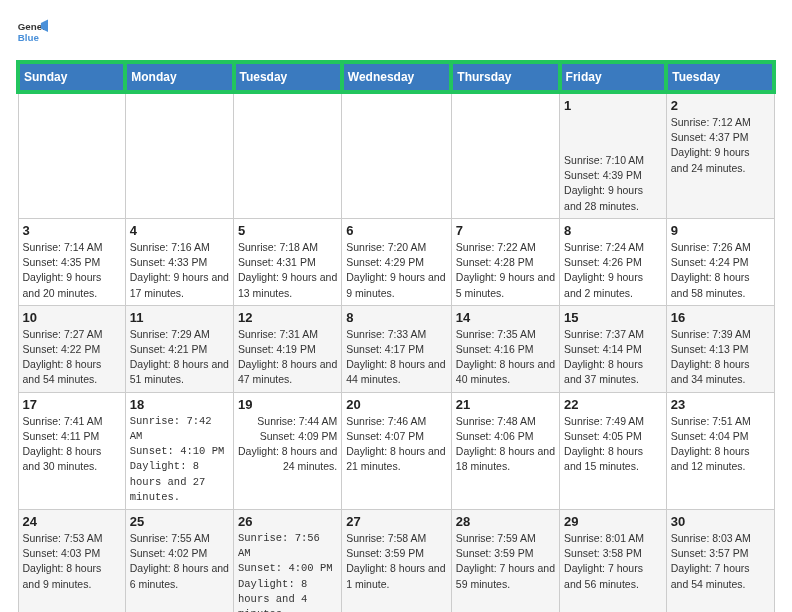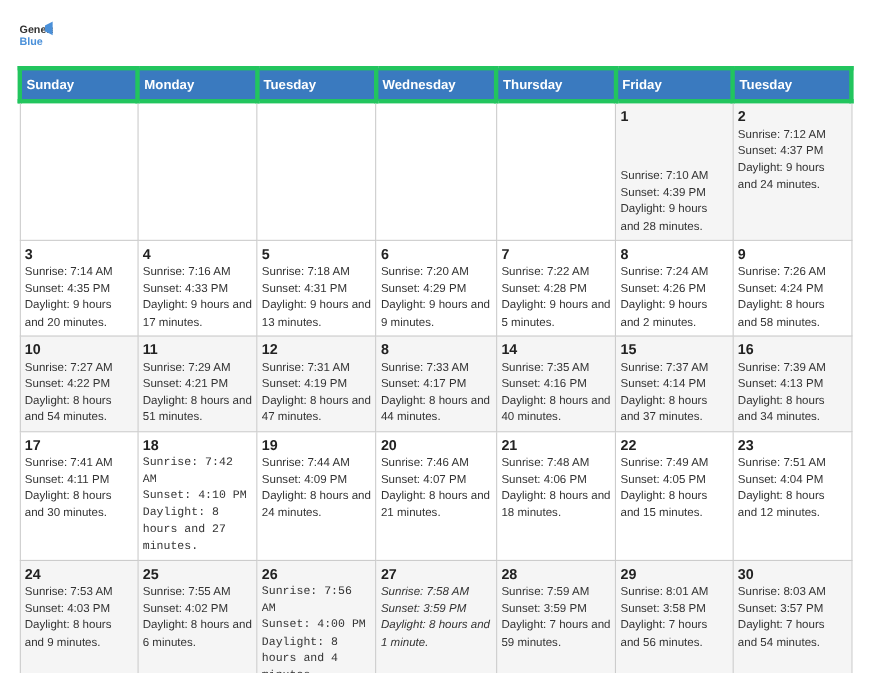--- a/index.html
+++ b/index.html
@@ -223,21 +223,21 @@
 Daylight: 8 hours and 30 minutes.</div>
         </td>
         <td>
           <span class="day-num">18</span>
           <div class="day-info" style="white-space: pre-line; font-family: Liberation Mono, monospace;">Sunrise: 7:42 AM
 Sunset: 4:10 PM
 Daylight: 8 hours and 27 minutes.</div>
         </td>
         <td>
           <span class="day-num">19</span>
-          <div class="day-info" style="white-space: pre-line;">Sunrise: 7:44 AM
+          <div class="day-info" style="white-space: pre-line; text-align: right;">Sunrise: 7:44 AM
 Sunset: 4:09 PM
 Daylight: 8 hours and 24 minutes.</div>
         </td>
         <td>
           <span class="day-num">20</span>
           <div class="day-info" style="white-space: pre-line;">Sunrise: 7:46 AM
 Sunset: 4:07 PM
 Daylight: 8 hours and 21 minutes.</div>
         </td>
         <td>
@@ -273,21 +273,21 @@
 Daylight: 8 hours and 6 minutes.</div>
         </td>
         <td>
           <span class="day-num">26</span>
           <div class="day-info" style="white-space: pre-line; font-family: Liberation Mono, monospace;">Sunrise: 7:56 AM
 Sunset: 4:00 PM
 Daylight: 8 hours and 4 minutes.</div>
         </td>
         <td>
           <span class="day-num">27</span>
-          <div class="day-info" style="white-space: pre-line; font-style: italic;">Sunrise: 7:58 AM
+          <div class="day-info" style="white-space: pre-line;">Sunrise: 7:58 AM
 Sunset: 3:59 PM
 Daylight: 8 hours and 1 minute.</div>
         </td>
         <td>
           <span class="day-num">28</span>
           <div class="day-info" style="white-space: pre-line;">Sunrise: 7:59 AM
 Sunset: 3:59 PM
 Daylight: 7 hours and 59 minutes.</div>
         </td>
         <td>

